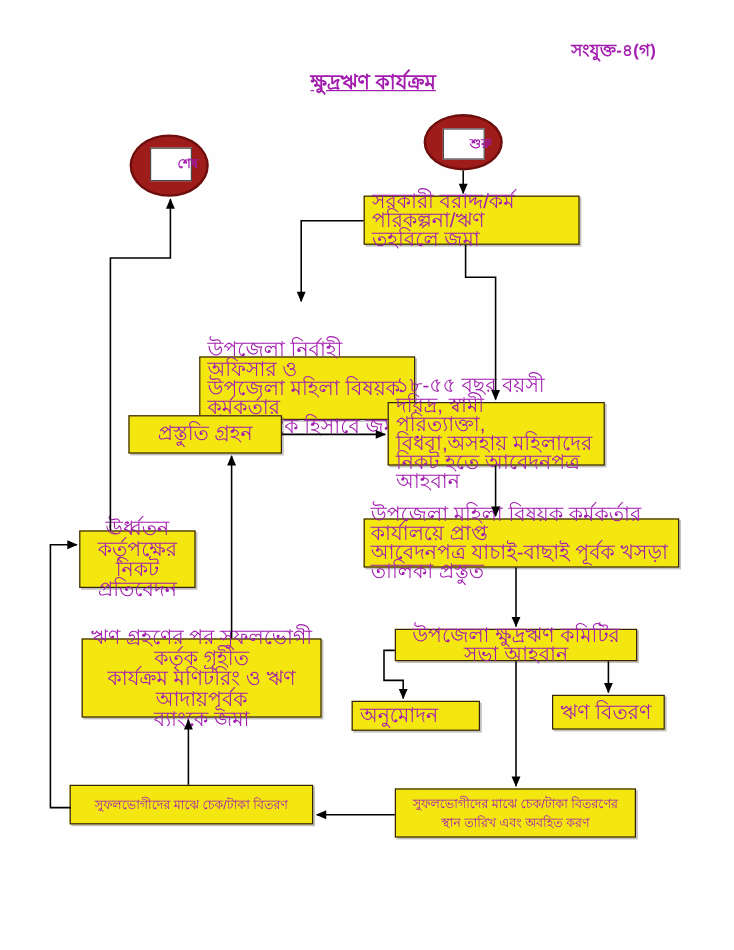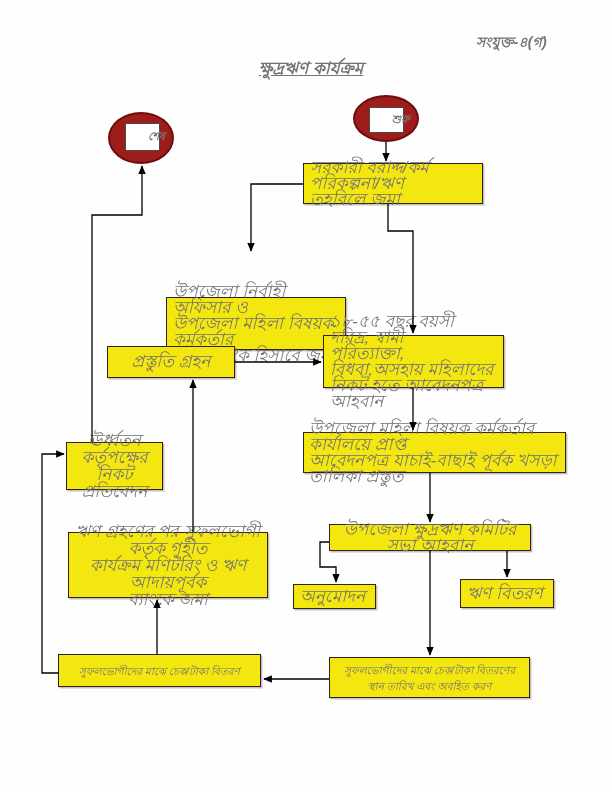--- a/index.html
+++ b/index.html
@@ -1,18 +1,18 @@
 <!DOCTYPE html>
 <html><head>
 <meta charset="utf-8">
 <style>
   html,body{margin:0;padding:0;background:#ffffff;}
   .page{
     position:relative;width:612px;height:792px;background:#fefefe;overflow:hidden;
-    font-family:"Liberation Sans", sans-serif;color:#737373;font-style:italic;
+    font-family:"Liberation Sans", sans-serif;color:#a21caf;
   }
   .corner-label{
     position:absolute;left:476px;top:31px;width:95px;
     font-size:14px;font-weight:bold;letter-spacing:.2px;white-space:nowrap;
   }
   .diagram-title{
     position:absolute;left:218px;top:55px;width:186px;text-align:center;
     font-size:17px;font-weight:bold;text-decoration:underline;white-space:nowrap;
   }
   .node{
@@ -69,21 +69,21 @@
 
   <div class="node align-center" style="left:66px;top:442px;width:97px;height:48px;line-height:17px;">ঊর্ধ্বতন কর্তৃপক্ষের
 নিকট প্রতিবেদন</div>
 
   <div class="node align-center" style="left:329px;top:524px;width:202px;height:27px;">উপজেলা ক্ষুদ্রঋণ কমিটির সভা আহবান</div>
 
   <div class="node align-center" style="left:68px;top:532px;width:200px;height:66px;line-height:17px;">ঋণ গ্রহণের পর সুফলভোগী কর্তৃক গৃহীত
 কার্যক্রম মণিটরিং ও ঋণ আদায়পূর্বক
 ব্যাংকে জমা</div>
 
-  <div class="node align-left" style="left:293px;top:584px;width:83px;height:25px;padding:0 6px;">অনুমোদন</div>
+  <div class="node align-left" style="left:293px;top:584px;width:107px;height:25px;padding:0 6px;">অনুমোদন</div>
 
   <div class="node align-left" style="left:460px;top:579px;width:94px;height:29px;padding:0 6px;">ঋণ বিতরণ</div>
 
   <div class="node align-center" style="left:58px;top:654px;width:203px;height:33px;font-size:10.5px;">সুফলভোগীদের মাঝে চেক/টাকা বিতরণ</div>
 
   <div class="node align-center" style="left:329px;top:657px;width:201px;height:41px;font-size:10.5px;">সুফলভোগীদের মাঝে চেক/টাকা বিতরণের
 স্থান তারিখ এবং অবহিত করণ</div>
 
   <svg class="edges" viewBox="0 0 612 792">
     <defs>

